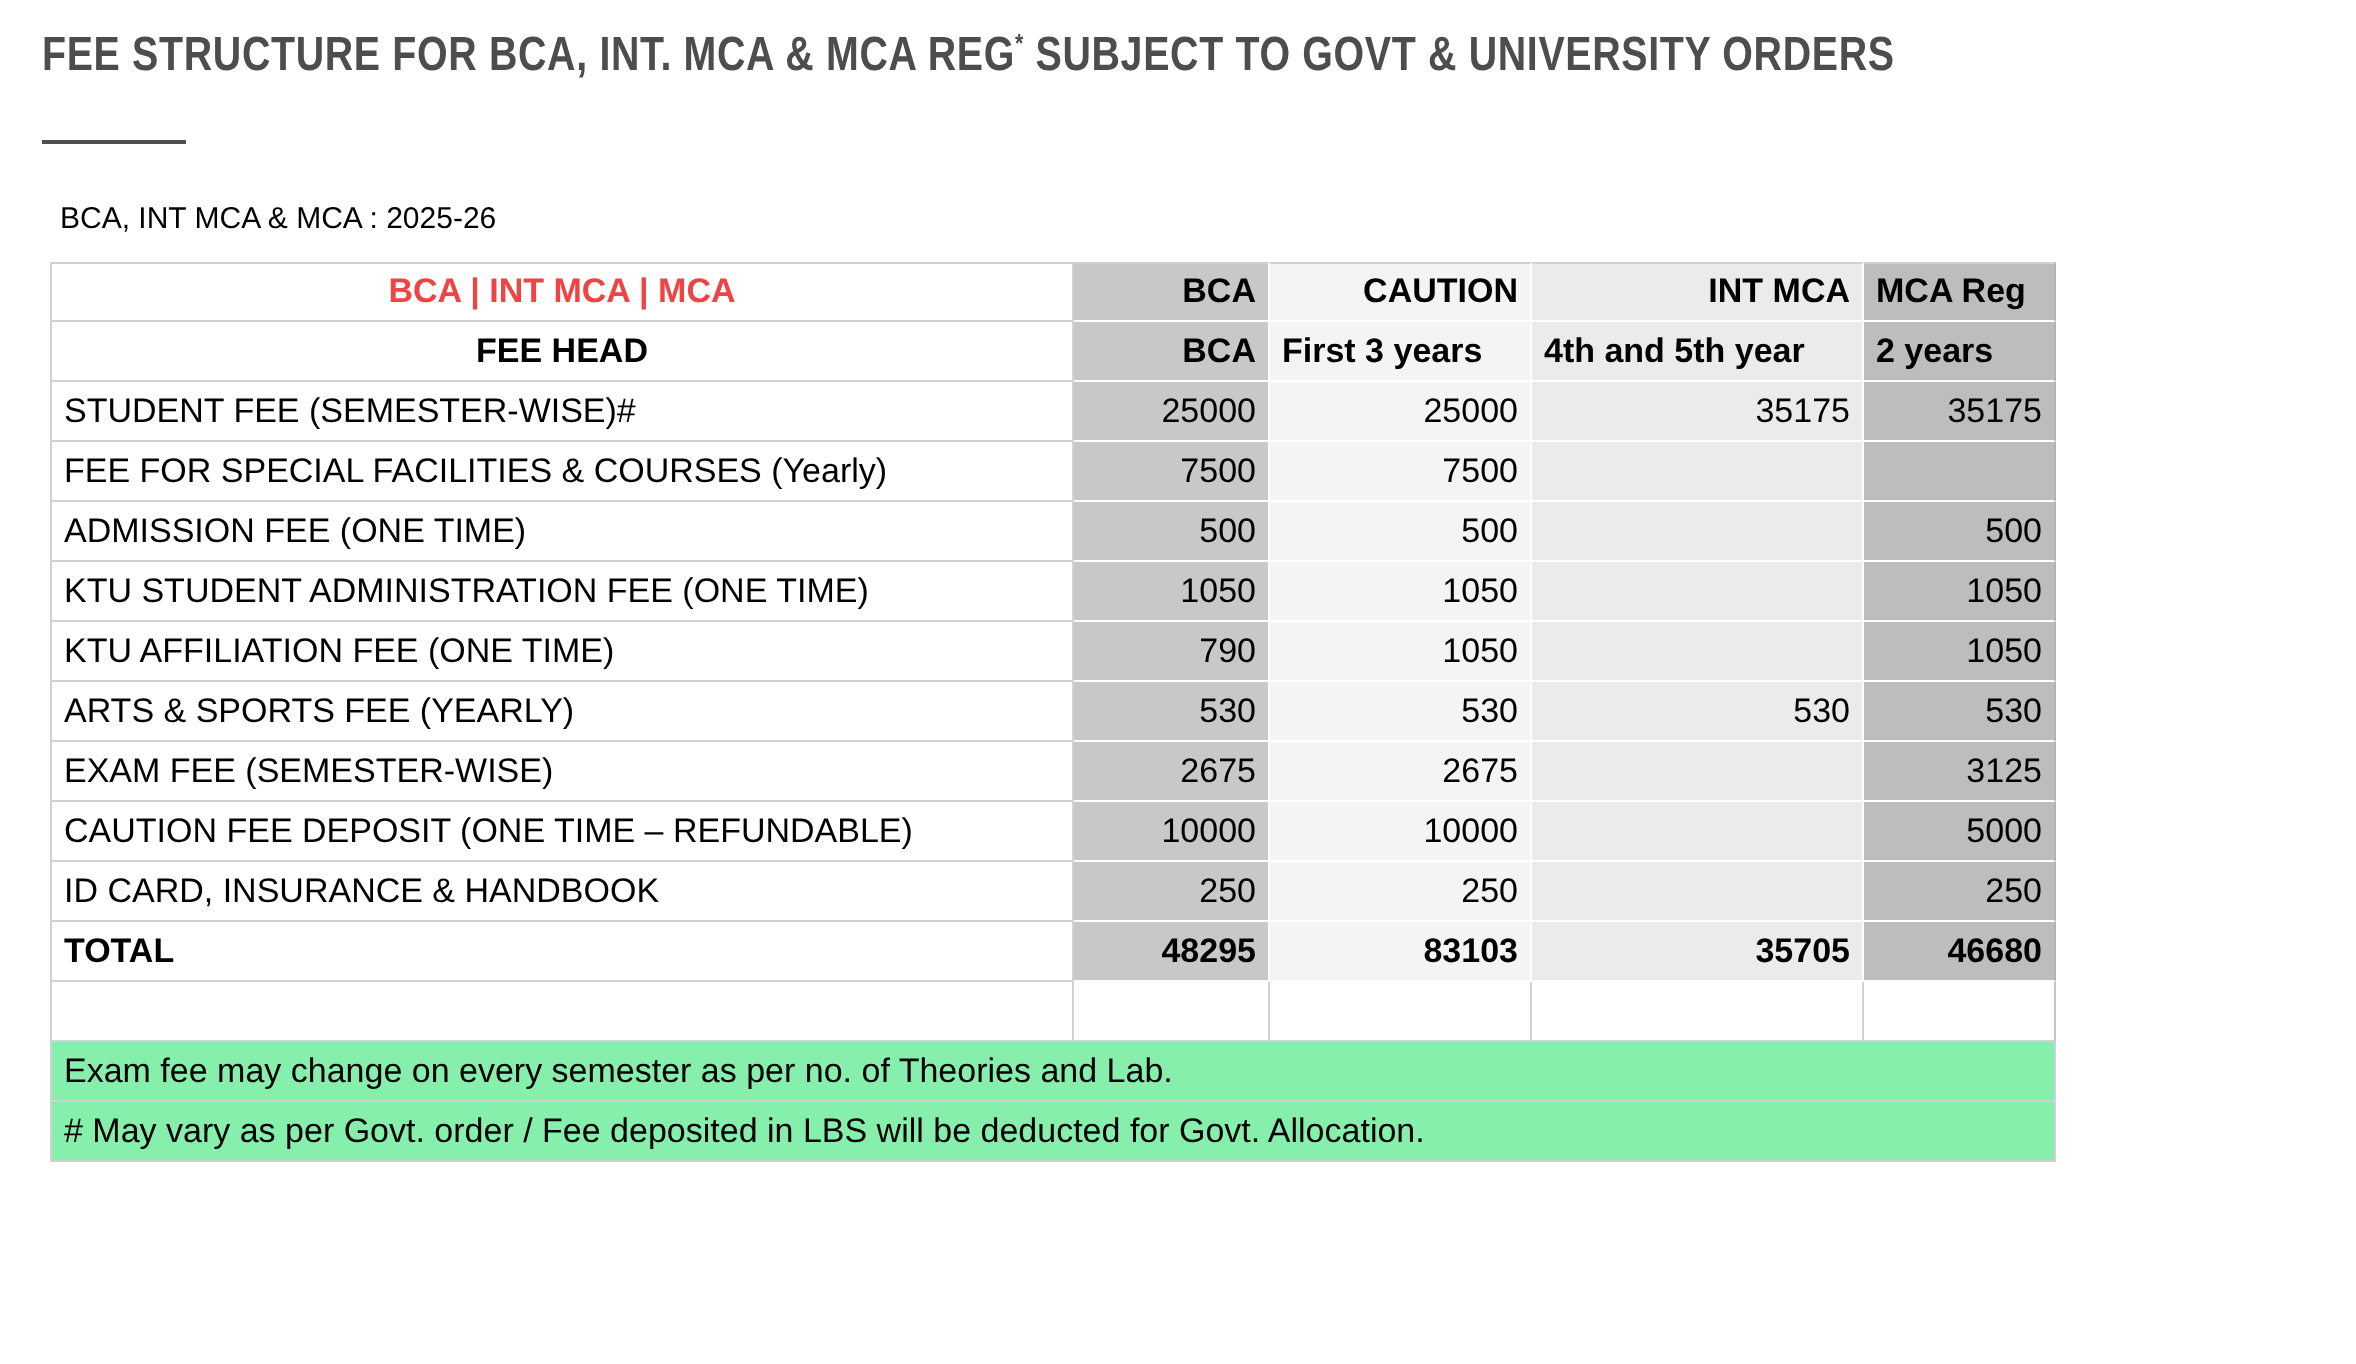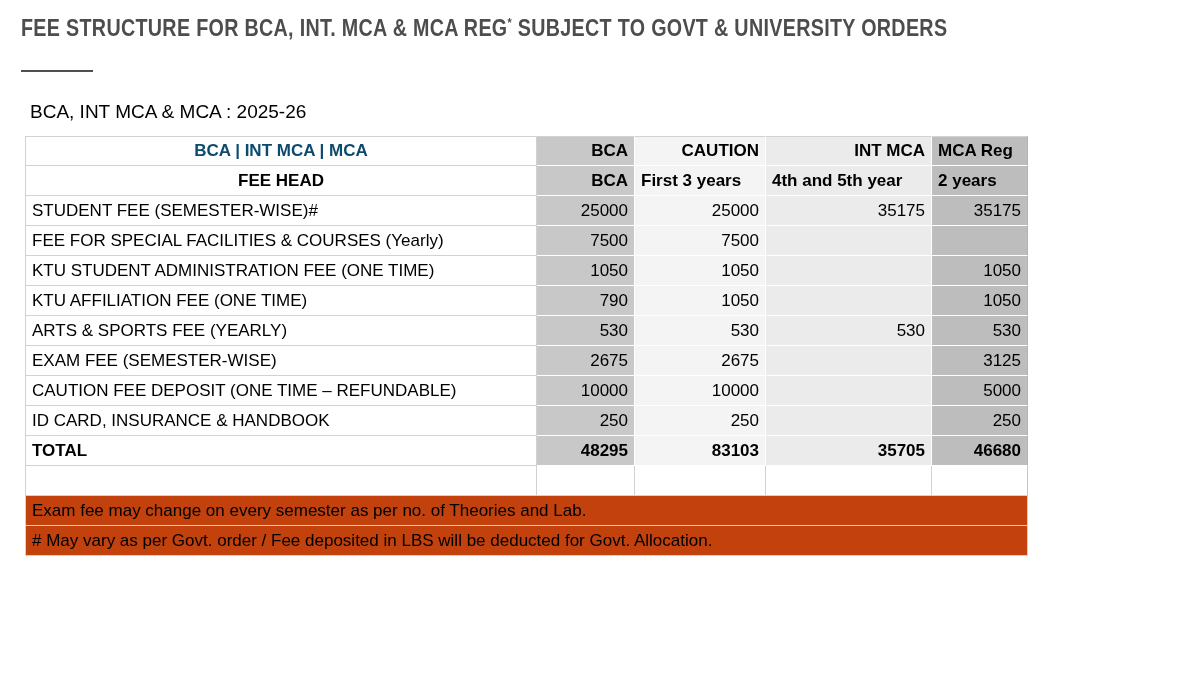--- a/index.html
+++ b/index.html
@@ -28,21 +28,21 @@
   .page-title sup { font-size: 13px; vertical-align: super; }
 
   .title-underline {
     width: 72px;
     border-top: 2px solid #4f4f4f;
     margin: 28px 0 0 21px;
   }
 
   .subtitle {
     margin: 29px 0 0 30px;
-    font-size: 19px;
+    font-size: 15px;
     color: #000000;
   }
 
   table.fee-table {
     margin: 13px 0 0 25px;
     border-spacing: 0;
     border-collapse: separate;
     table-layout: fixed;
     width: 1003px;
   }
@@ -60,32 +60,32 @@
   .fee-table tr.first-row td { border-top: 1px solid #d2d2d2; }
   .fee-table td.c-label { border-left: 1px solid #d2d2d2; text-align: left; background: #ffffff; }
   .fee-table td.c-bca   { background: #c8c8c8; border-right-color: #ffffff; border-bottom-color: #ffffff; text-align: right; }
   .fee-table td.c-im    { background: #f4f4f4; border-right-color: #ffffff; border-bottom-color: #ffffff; text-align: right; }
   .fee-table td.c-im2   { background: #ebebeb; border-right-color: #ffffff; border-bottom-color: #ffffff; text-align: right; }
   .fee-table td.c-mr    { background: #bdbdbd; border-right-color: #b3b3b3; border-bottom-color: #ffffff; text-align: right; }
 
   .fee-table tr.hdr td { font-weight: 700; }
   .fee-table td.center { text-align: center; }
   .fee-table td.left   { text-align: left; }
-  .fee-table td.red    { color: #0c4a6e; }
+  .fee-table td.red    { color: #ef4444; }
   .fee-table tr.total-row td { font-weight: 700; }
 
   .fee-table tr.empty-row td {
     background: #ffffff;
     border-right-color: #d2d2d2;
     border-bottom-color: #d2d2d2;
   }
   .fee-table tr.empty-row td.c-mr { border-right-color: #c4c4c4; }
 
   .fee-table tr.note-row td {
-    background: #c2410c;
+    background: #86efac;
     text-align: left;
     border-left: 1px solid #d2d2d2;
     border-right: 1px solid #d2d2d2;
     border-bottom: 1px solid #d2d2d2;
   }
   .fee-table tr.note-row.bold td { font-weight: 700; }
 </style>
 </head>
 <body>
 
@@ -134,20 +134,27 @@
     </tr>
 
     <tr>
       <td class="c-label">FEE FOR SPECIAL FACILITIES &amp; COURSES (Yearly)</td>
       <td class="c-bca">7500</td>
       <td class="c-im">7500</td>
       <td class="c-im2"></td>
       <td class="c-mr"></td>
     </tr>
 
+    <tr>
+      <td class="c-label">ADMISSION FEE (ONE TIME)</td>
+      <td class="c-bca">500</td>
+      <td class="c-im">500</td>
+      <td class="c-im2"></td>
+      <td class="c-mr">500</td>
+    </tr>
 
     <tr>
       <td class="c-label">KTU STUDENT ADMINISTRATION FEE (ONE TIME)</td>
       <td class="c-bca">1050</td>
       <td class="c-im">1050</td>
       <td class="c-im2"></td>
       <td class="c-mr">1050</td>
     </tr>
 
     <tr>

